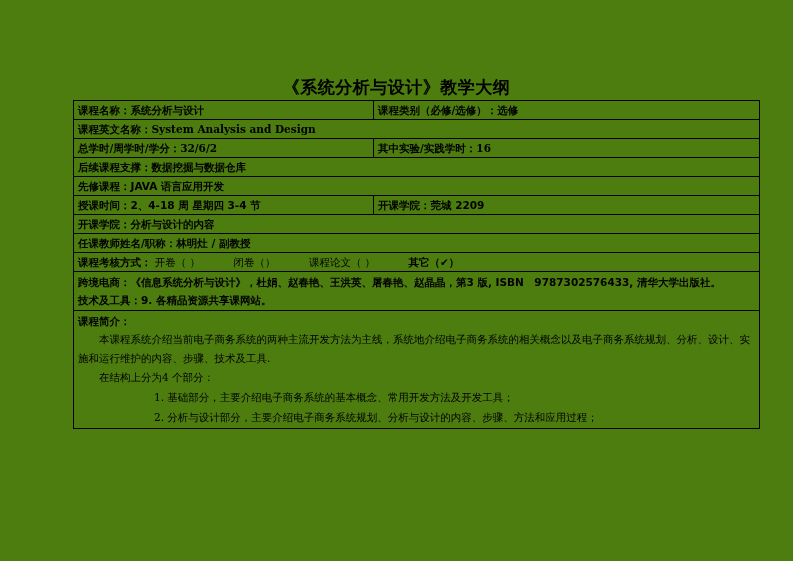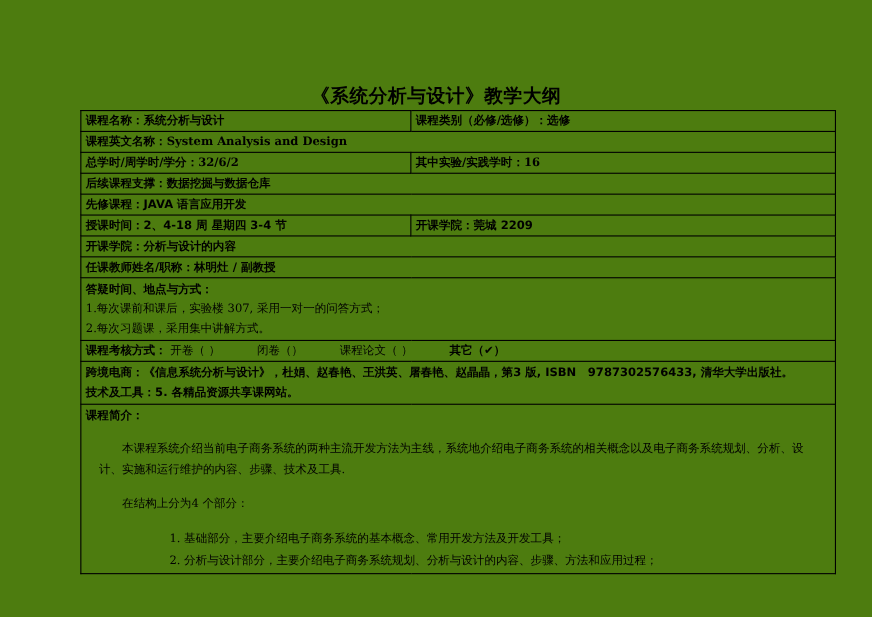--- a/index.html
+++ b/index.html
@@ -59,21 +59,21 @@
     font-family:"DejaVu Serif", serif;
     font-weight:normal;
     margin-right:30px;
   }
   .opt:last-child{margin-right:0;}
   .opt-strong{font-family:"DejaVu Sans", sans-serif;font-weight:bold;}
   .para{
     display:block;
     text-indent:2em;
     line-height:19px;
-    margin:12px;
+    margin:0;
   }
   .list-item{
     display:block;
     margin-left:76px;
     line-height:20px;
   }
   .h18{height:16px;}
   .h17{height:15px;}
 </style>
 </head>
@@ -115,42 +115,35 @@
 
 
     <tr>
       <td colspan="2" class="h17"><span class="lbl">开课学院：</span><span class="val">分析与设计的内容</span></td>
     </tr>
 
     <tr>
       <td colspan="2" class="h18"><span class="lbl">任课教师姓名/职称：</span><span class="val">林明灶 / 副教授</span></td>
     </tr>
 
-    <tr>
-      <td colspan="2" class="multi" style="height:53px;">
-        <span class="line lbl">答疑时间、地点与方式：</span>
-        <span class="line reg">1.每次课前和课后，实验楼 307, 采用一对一的问答方式；</span>
-        <span class="line reg">2.每次习题课，采用集中讲解方式。</span>
-      </td>
-    </tr>
 
     <tr>
       <td colspan="2" class="h17">
         <span class="lbl">课程考核方式：</span>
         <span class="opt">开卷（ ）</span>
         <span class="opt">闭卷（）</span>
         <span class="opt">课程论文（ ）</span>
         <span class="opt opt-strong">其它（✔）</span>
       </td>
     </tr>
 
     <tr>
       <td colspan="2" class="multi" style="height:33px;">
         <span class="line"><span class="lbl">跨境电商：</span><span class="val">《信息系统分析与设计》，杜娟、赵春艳、王洪英、屠春艳、赵晶晶，第3 版, ISBN　9787302576433, 清华大学出版社。</span></span>
-        <span class="line"><span class="lbl">技术及工具：</span><span class="val">5. 各精品资源共享课网站。</span></span>
+        <span class="line"><span class="lbl">技术及工具：</span><span class="val">9. 各精品资源共享课网站。</span></span>
       </td>
     </tr>
 
     <tr>
       <td colspan="2" class="multi" style="height:93px;">
         <span class="line lbl">课程简介：</span>
         <span class="para reg">本课程系统介绍当前电子商务系统的两种主流开发方法为主线，系统地介绍电子商务系统的相关概念以及电子商务系统规划、分析、设计、实施和运行维护的内容、步骤、技术及工具.</span>
         <span class="para reg">在结构上分为4 个部分：</span>
         <span class="list-item reg">1.  基础部分，主要介绍电子商务系统的基本概念、常用开发方法及开发工具；</span>
         <span class="list-item reg">2.  分析与设计部分，主要介绍电子商务系统规划、分析与设计的内容、步骤、方法和应用过程；</span>

